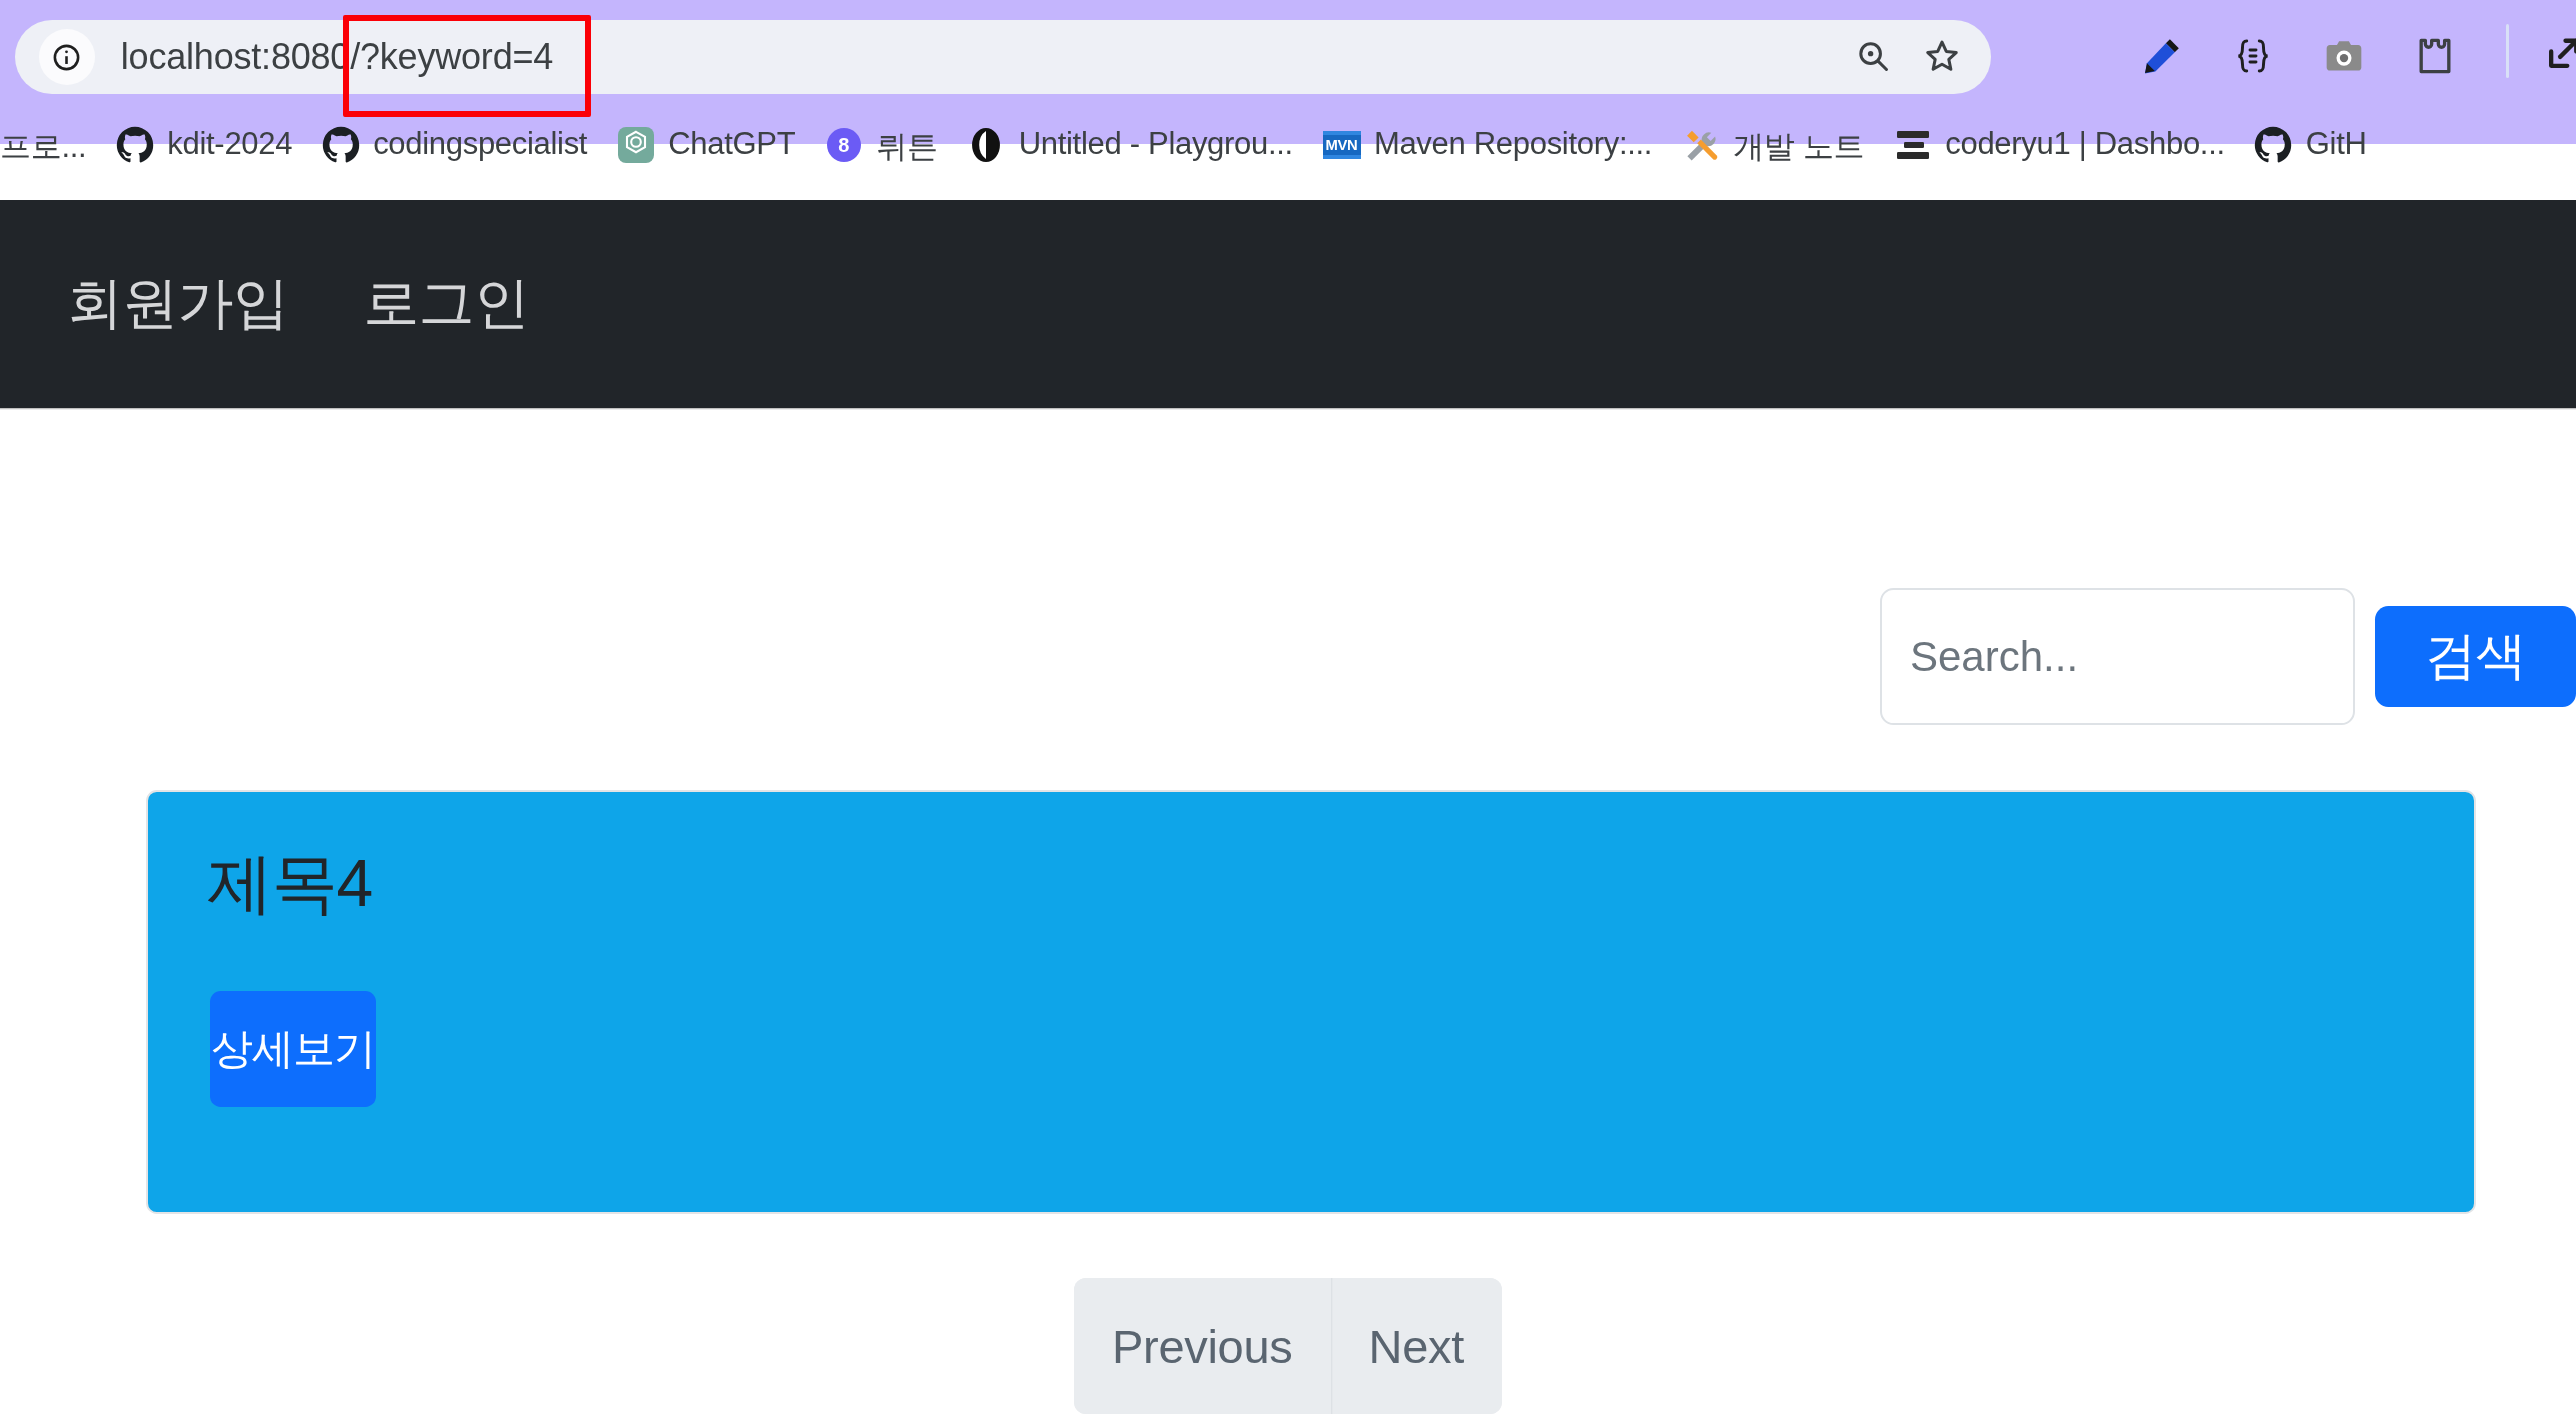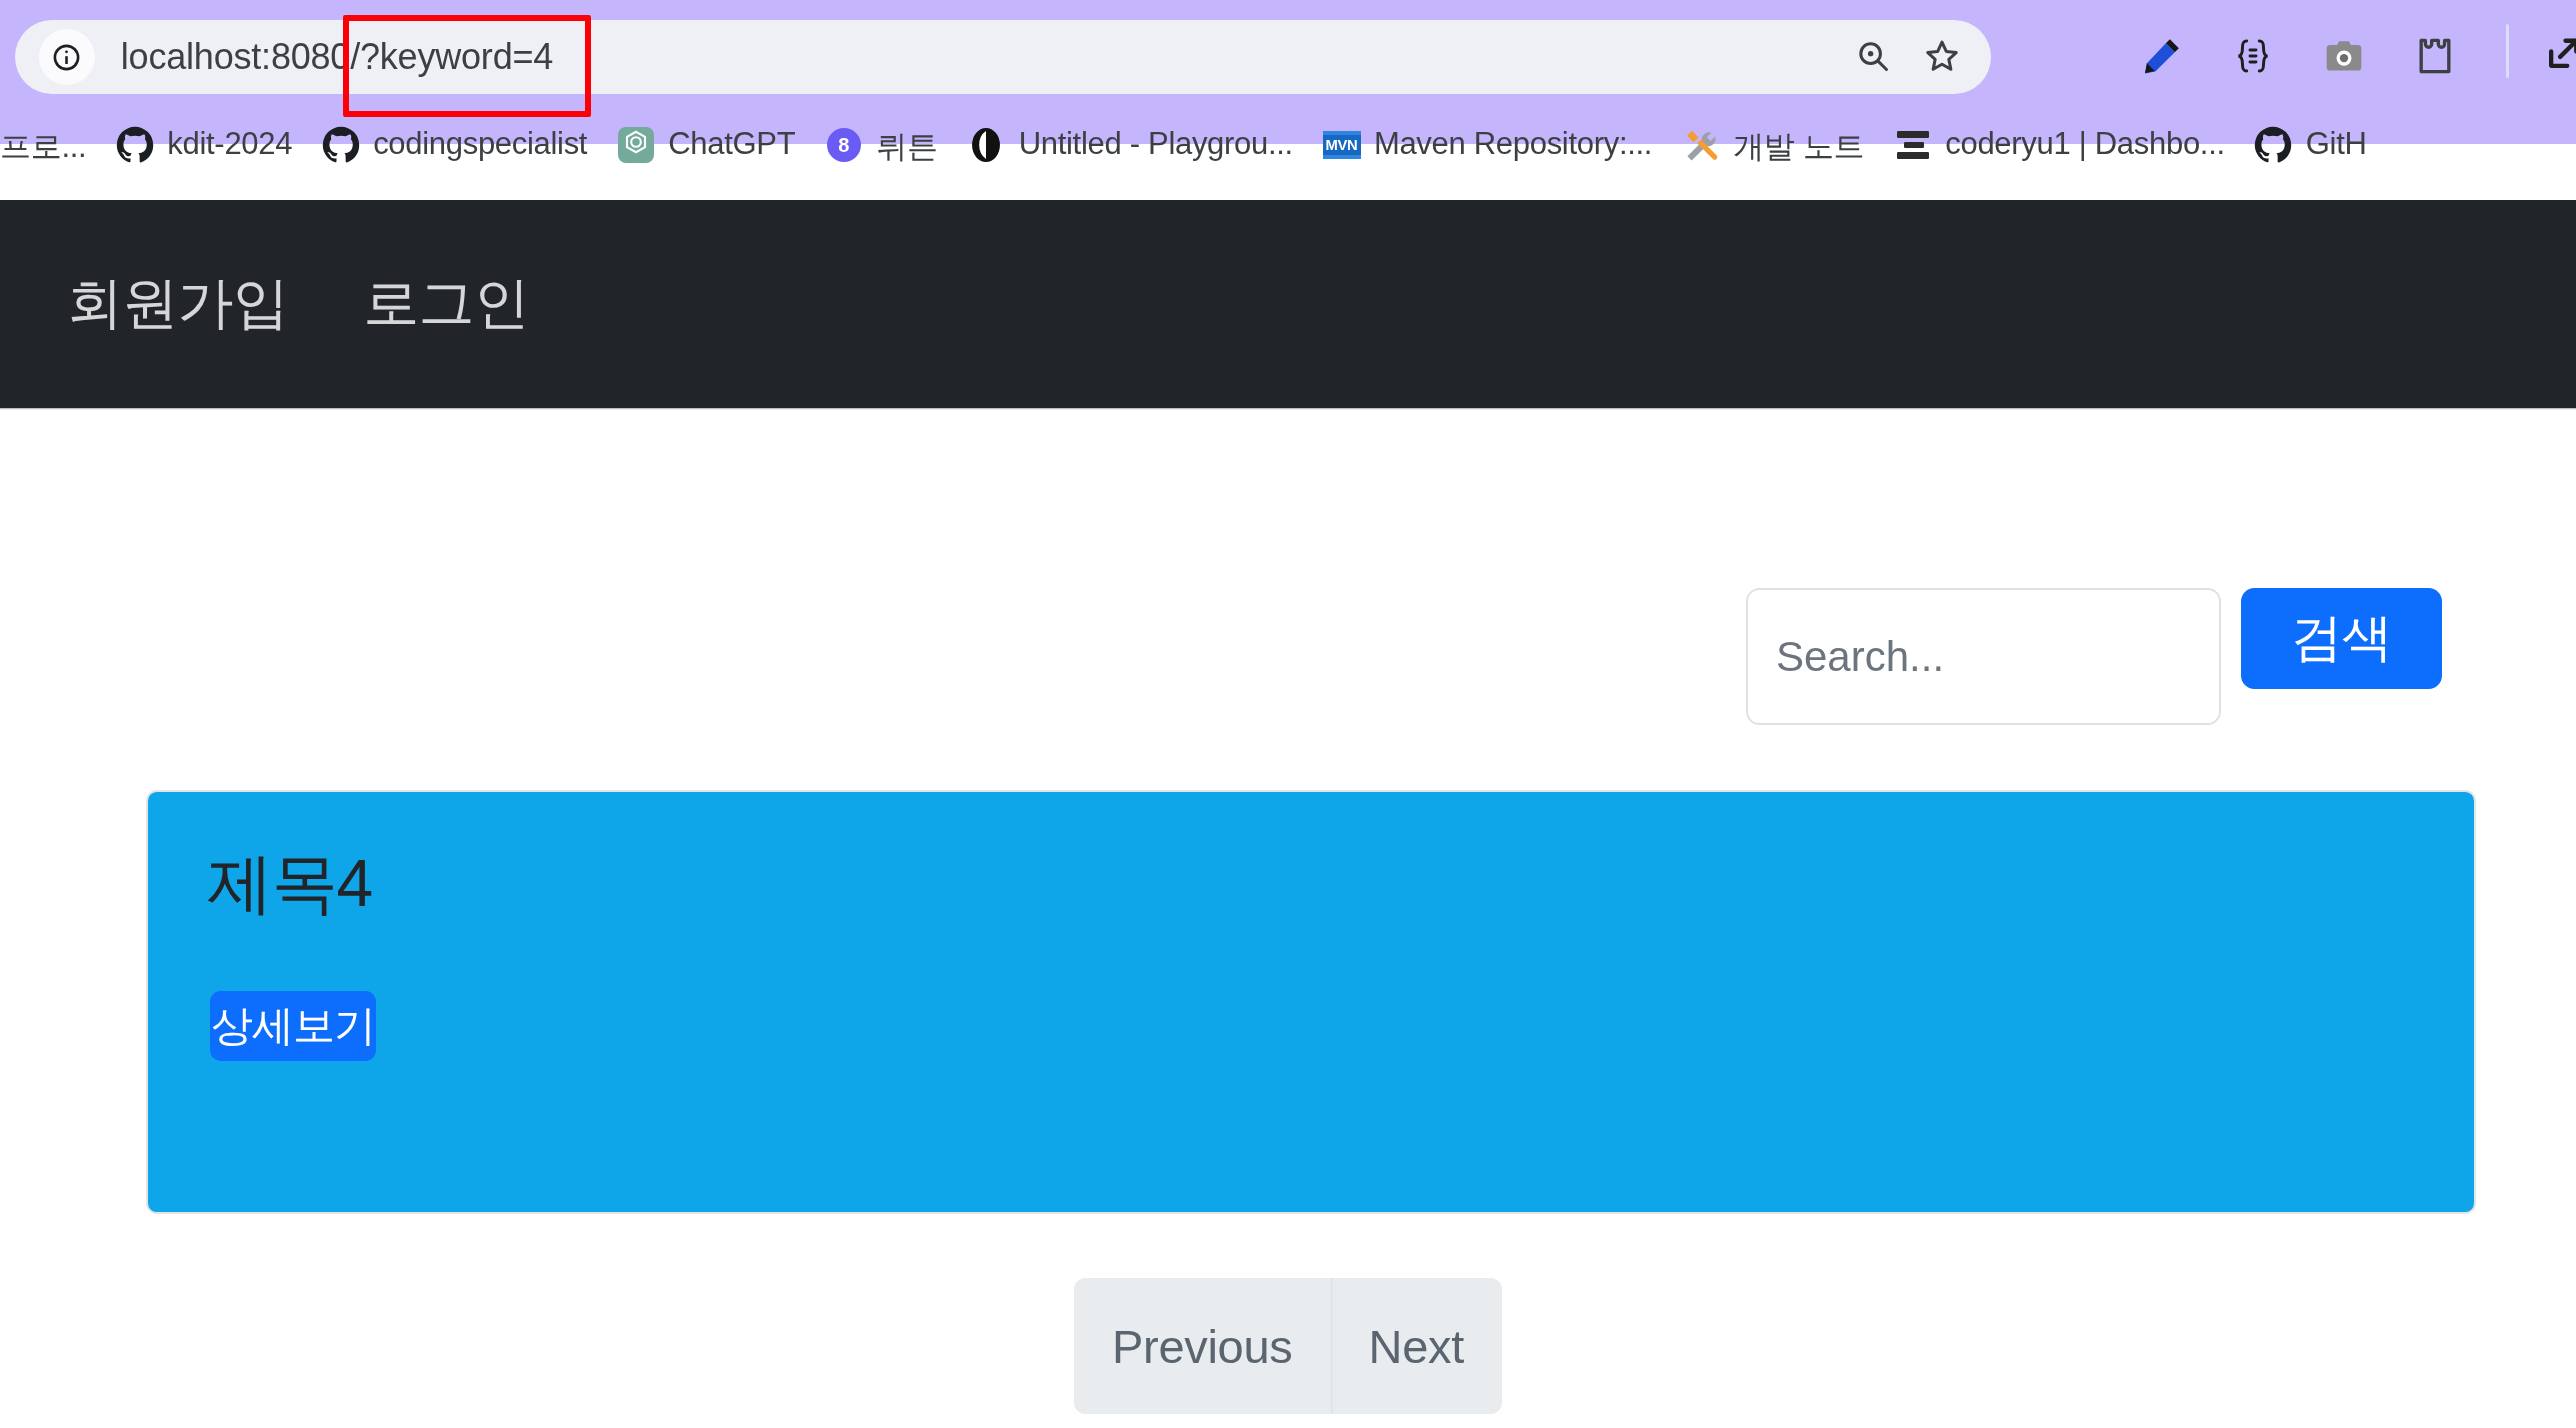--- a/index.html
+++ b/index.html
@@ -231,22 +231,21 @@
   .navbar .nav-link + .nav-link { margin-left: 75px; }
 
   
   .search-row {
     position: absolute;
     top: 388px;
     left: 0;
     width: 2576px;
     display: flex;
     justify-content: flex-end;
-    align-items: flex-start;
-    padding-right: 134px;
+    align-items: center;
   }
   .search-input {
     width: 475px;
     height: 137px;
     border: 2px solid #dee2e6;
     border-radius: 13.4px;
     background: #ffffff;
     font-size: 42px;
     color: #212529;
     padding: 0 28px;
@@ -286,21 +285,21 @@
     font-size: 66px;
     color: #212529;
     letter-spacing: -1.3px;
     font-family: "Liberation Sans", "DejaVu Sans", sans-serif;
   }
   .card-btn {
     position: absolute;
     left: 62px;
     top: 199px;
     width: 166px;
-    height: 70px;
+    height: 116px;
     border: none;
     border-radius: 10.7px;
     background: #0d6efd;
     color: #ffffff;
     font-size: 42px;
     letter-spacing: -1px;
     cursor: pointer;
     font-family: "Liberation Sans", "DejaVu Sans", sans-serif;
   }
 

